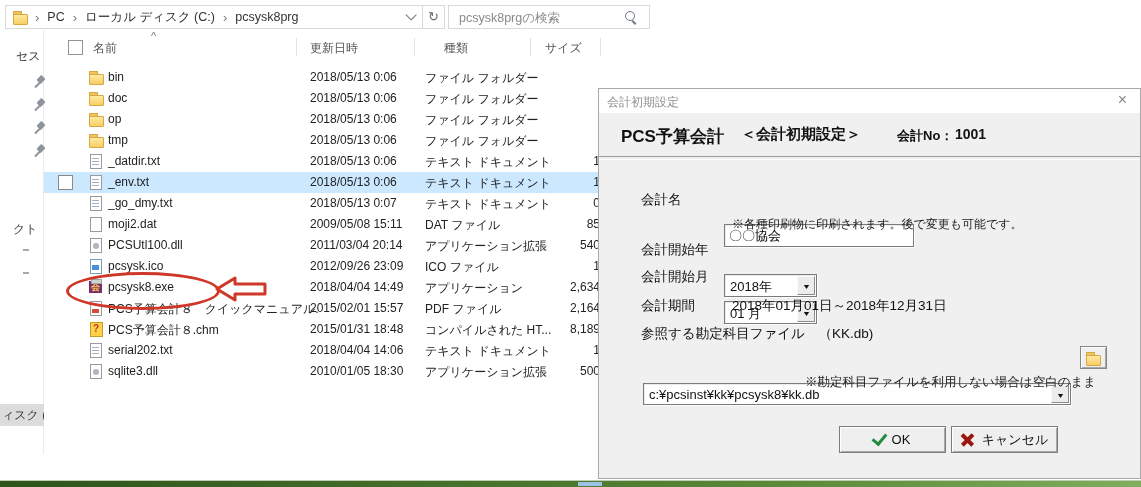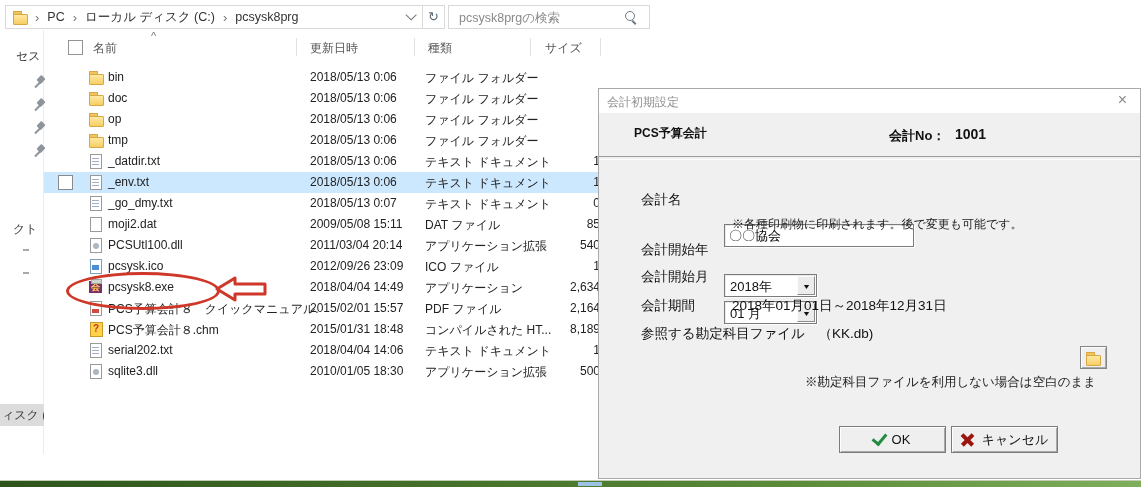--- a/index.html
+++ b/index.html
@@ -31,21 +31,21 @@
   .search-box input::placeholder{color:#8a8a8a;opacity:1;}
   .magnifier{position:absolute;right:14px;top:5px;width:8px;height:8px;border:1.6px solid #6d7885;border-radius:50%;}
   .magnifier::after{content:"";position:absolute;left:7px;top:8px;width:1.8px;height:5px;background:#6d7885;transform:rotate(-45deg);}
 
   
   .col-headers{position:absolute;left:44px;top:36px;width:600px;height:22px;font-size:12px;color:#555;}
   .hdr-cb{position:absolute;left:24px;top:4px;width:13px;height:13px;border:1px solid #949494;background:#fff;}
   .hdr-name{position:absolute;left:49px;top:4px;}
   .hdr-sort{position:absolute;left:107px;top:-6px;color:#777;font-size:11px;}
   .hdr-date{position:absolute;left:266px;top:4px;}
-  .hdr-type{position:absolute;left:384px;top:4px;}
+  .hdr-type{position:absolute;left:400px;top:4px;}
   .hdr-size{position:absolute;left:501px;top:4px;}
   .hdr-sep{position:absolute;top:2px;width:1px;height:18px;background:#e2e2e2;}
 
   
   .file-list{position:absolute;left:44px;top:67px;width:558px;}
   .row{position:relative;height:21px;}
   .row.selected{background:#cce8ff;}
   .row .cb{position:absolute;left:14px;top:3px;width:13px;height:13px;border:1px solid #8a8a8a;background:#fff;}
   .row .icon{position:absolute;left:44px;top:2px;width:16px;height:16px;}
   .row .fname{position:absolute;left:64px;top:3px;font-size:12px;color:#222;white-space:nowrap;}
@@ -76,23 +76,23 @@
   .hl-ellipse{position:absolute;left:66px;top:272px;width:148px;height:32px;border:3px solid #cf3728;
         border-radius:50%;z-index:5;}
   .hl-arrow{position:absolute;left:215px;top:276px;z-index:5;}
 
   
   .dialog{position:absolute;left:598px;top:88px;width:543px;height:391px;background:#f0f0f0;
         border:1px solid #a9a9a9;box-sizing:border-box;z-index:10;font-size:13px;color:#111;}
   .dlg-titlebar{position:absolute;left:0;top:0;width:100%;height:24px;background:#fff;}
   .dlg-title{position:absolute;left:8px;top:5px;font-size:12px;color:#8f8f8f;}
   .dlg-close{position:absolute;right:13px;top:2px;font-size:16px;color:#8a8a8a;cursor:default;}
-  .dlg-app{position:absolute;left:22px;top:36px;font-size:12px;font-weight:bold;margin-left:13px;}
+  .dlg-app{position:absolute;left:22px;top:36px;font-size:17px;font-weight:bold;}
   .dlg-section{position:absolute;left:142px;top:36px;font-size:15px;font-weight:bold;}
-  .dlg-no-label{position:absolute;left:290px;top:38px;font-size:13px;font-weight:bold;}
+  .dlg-no-label{position:absolute;left:298px;top:38px;font-size:13px;font-weight:bold;}
   .dlg-no-value{position:absolute;left:356px;top:37px;font-size:14px;font-weight:bold;}
   .dlg-sep{position:absolute;left:0;top:67px;width:100%;height:2px;border-top:1px solid #9c9c9c;border-bottom:1px solid #fdfdfd;}
   .dlg-label{position:absolute;font-size:13.5px;color:#111;white-space:nowrap;}
   .dlg-note{position:absolute;font-size:12px;color:#222;white-space:nowrap;text-align:center;}
   .sunken{background:#fff;border:1px solid #7b7b7b;box-shadow:1px 1px 0 #fdfdfd, inset 1px 1px 0 rgba(0,0,0,.08);box-sizing:border-box;margin-top:37px;}
   .dlg-name-input{position:absolute;left:125px;top:98px;width:190px;height:23px;font-family:"Liberation Sans",sans-serif;
         font-size:13px;padding:2px 4px;outline:none;}
   .dd{position:absolute;width:93px;height:23px;}
   .dd .val{position:absolute;left:5px;top:3px;font-size:13px;white-space:nowrap;}
   .dd-btn{position:absolute;right:1px;top:1px;bottom:1px;width:18px;background:#ececec;
@@ -283,20 +283,21 @@
   <svg class="hl-arrow" width="54" height="26" viewBox="0 0 54 26">
     <polygon points="2,13 20,2 20,8 50,8 50,18 20,18 20,24" fill="#ffffff" stroke="#cf3728" stroke-width="3" stroke-linejoin="round"></polygon>
   </svg>
 
   <div class="dialog">
     <div class="dlg-titlebar">
       <span class="dlg-title">会計初期設定</span>
       <span class="dlg-close">×</span>
     </div>
     <span class="dlg-app">PCS予算会計</span>
+    <span class="dlg-section">＜会計初期設定＞</span>
     <span class="dlg-no-label">会計No：</span>
     <span class="dlg-no-value">1001</span>
     <div class="dlg-sep"></div>
 
     <span class="dlg-label" style="left:42px;top:102px;">会計名</span>
     <input class="dlg-name-input sunken" value="〇〇協会" style="">
     <span class="dlg-note" style="left:133px;top:127px;">※各種印刷物に印刷されます。後で変更も可能です。</span>
 
     <span class="dlg-label" style="left:42px;top:152px;">会計開始年</span>
     <div class="dd sunken" style="left:125px;top:148px;">
@@ -307,20 +308,24 @@
     <span class="dlg-label" style="left:42px;top:179px;">会計開始月</span>
     <div class="dd sunken" style="left:125px;top:175px;">
       <span class="val">01 月</span>
       <span class="dd-btn"><span>▼</span></span>
     </div>
 
     <span class="dlg-label" style="left:42px;top:208px;">会計期間</span>
     <span class="dlg-label" style="left:133px;top:208px;">2018年01月01日～2018年12月31日</span>
 
     <span class="dlg-label" style="left:42px;top:236px;">参照する勘定科目ファイル　（KK.db)</span>
+    <div class="combo sunken">
+      <span class="val">c:¥pcsinst¥kk¥pcsysk8¥kk.db</span>
+      <span class="dd-btn"><span>▼</span></span>
+    </div>
     <div class="browse-btn">
       <span class="mini-folder"></span>
     </div>
     <span class="dlg-note" style="left:194px;top:285px;font-size:12.5px;margin-left:12px;">※勘定科目ファイルを利用しない場合は空白のまま</span>
 
     <div class="btn3d btn-cancel">
       <span class="xmark"></span>
       <span>キャンセル</span>
     </div>
     <div class="btn3d btn-ok">

